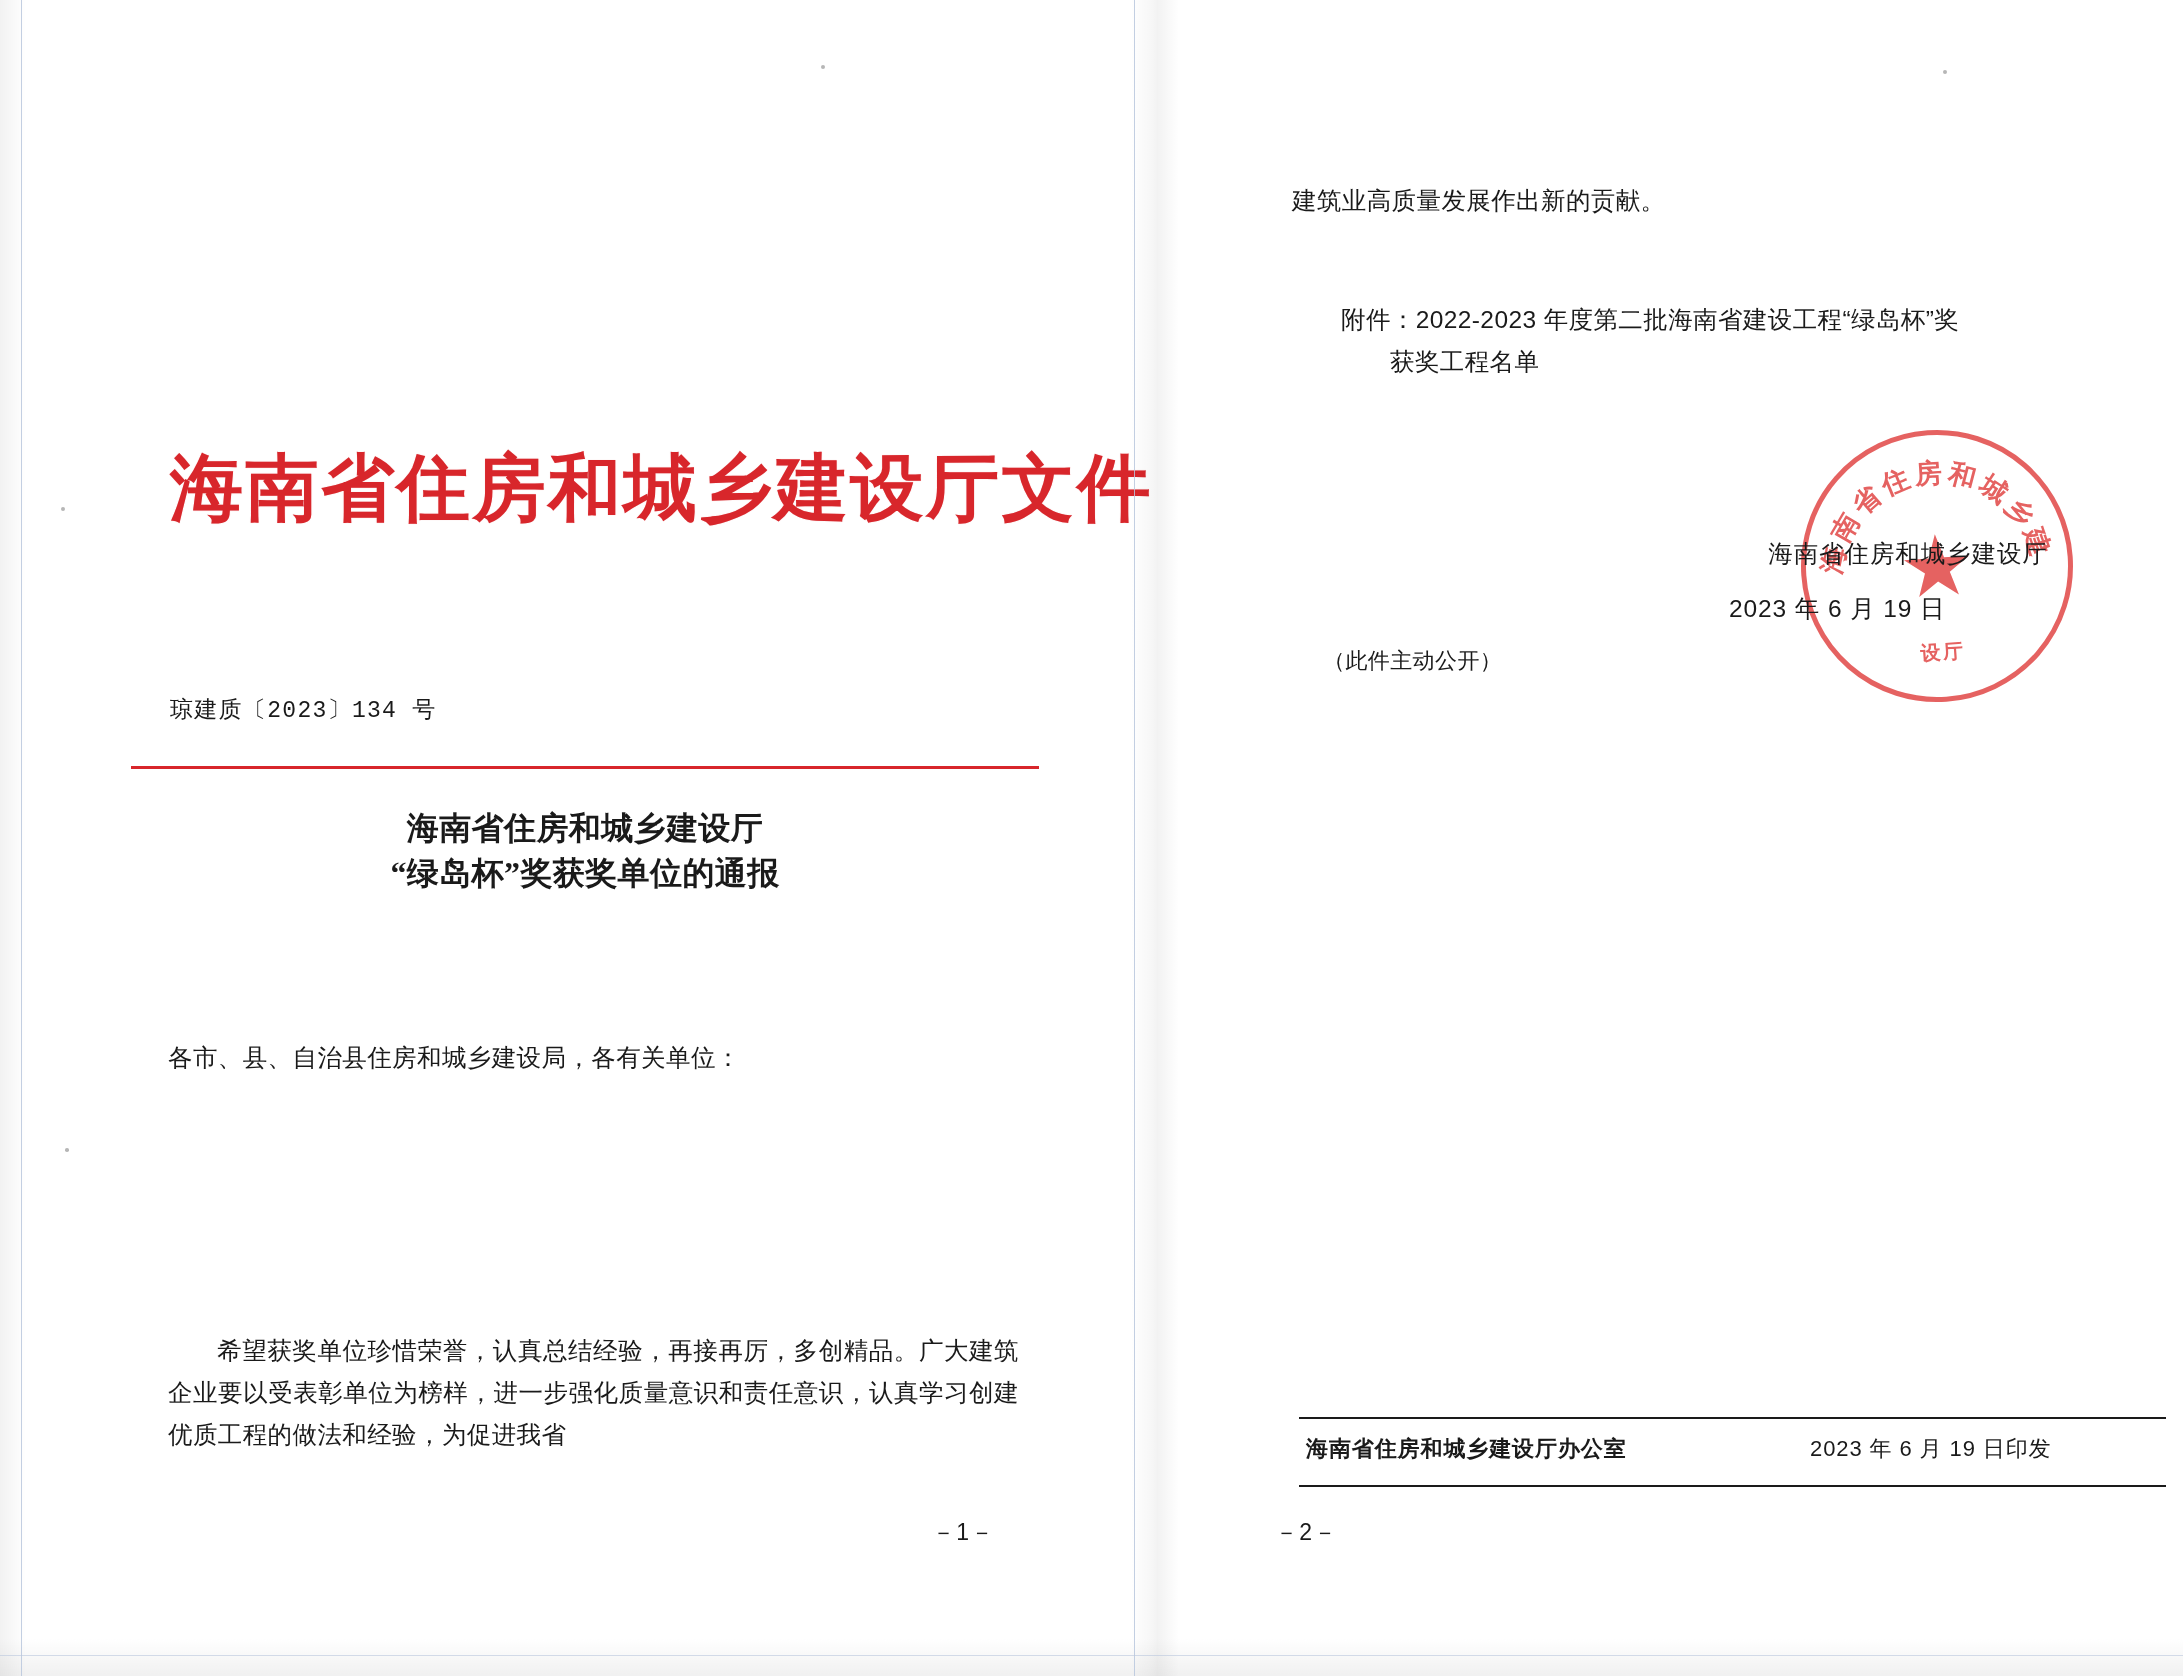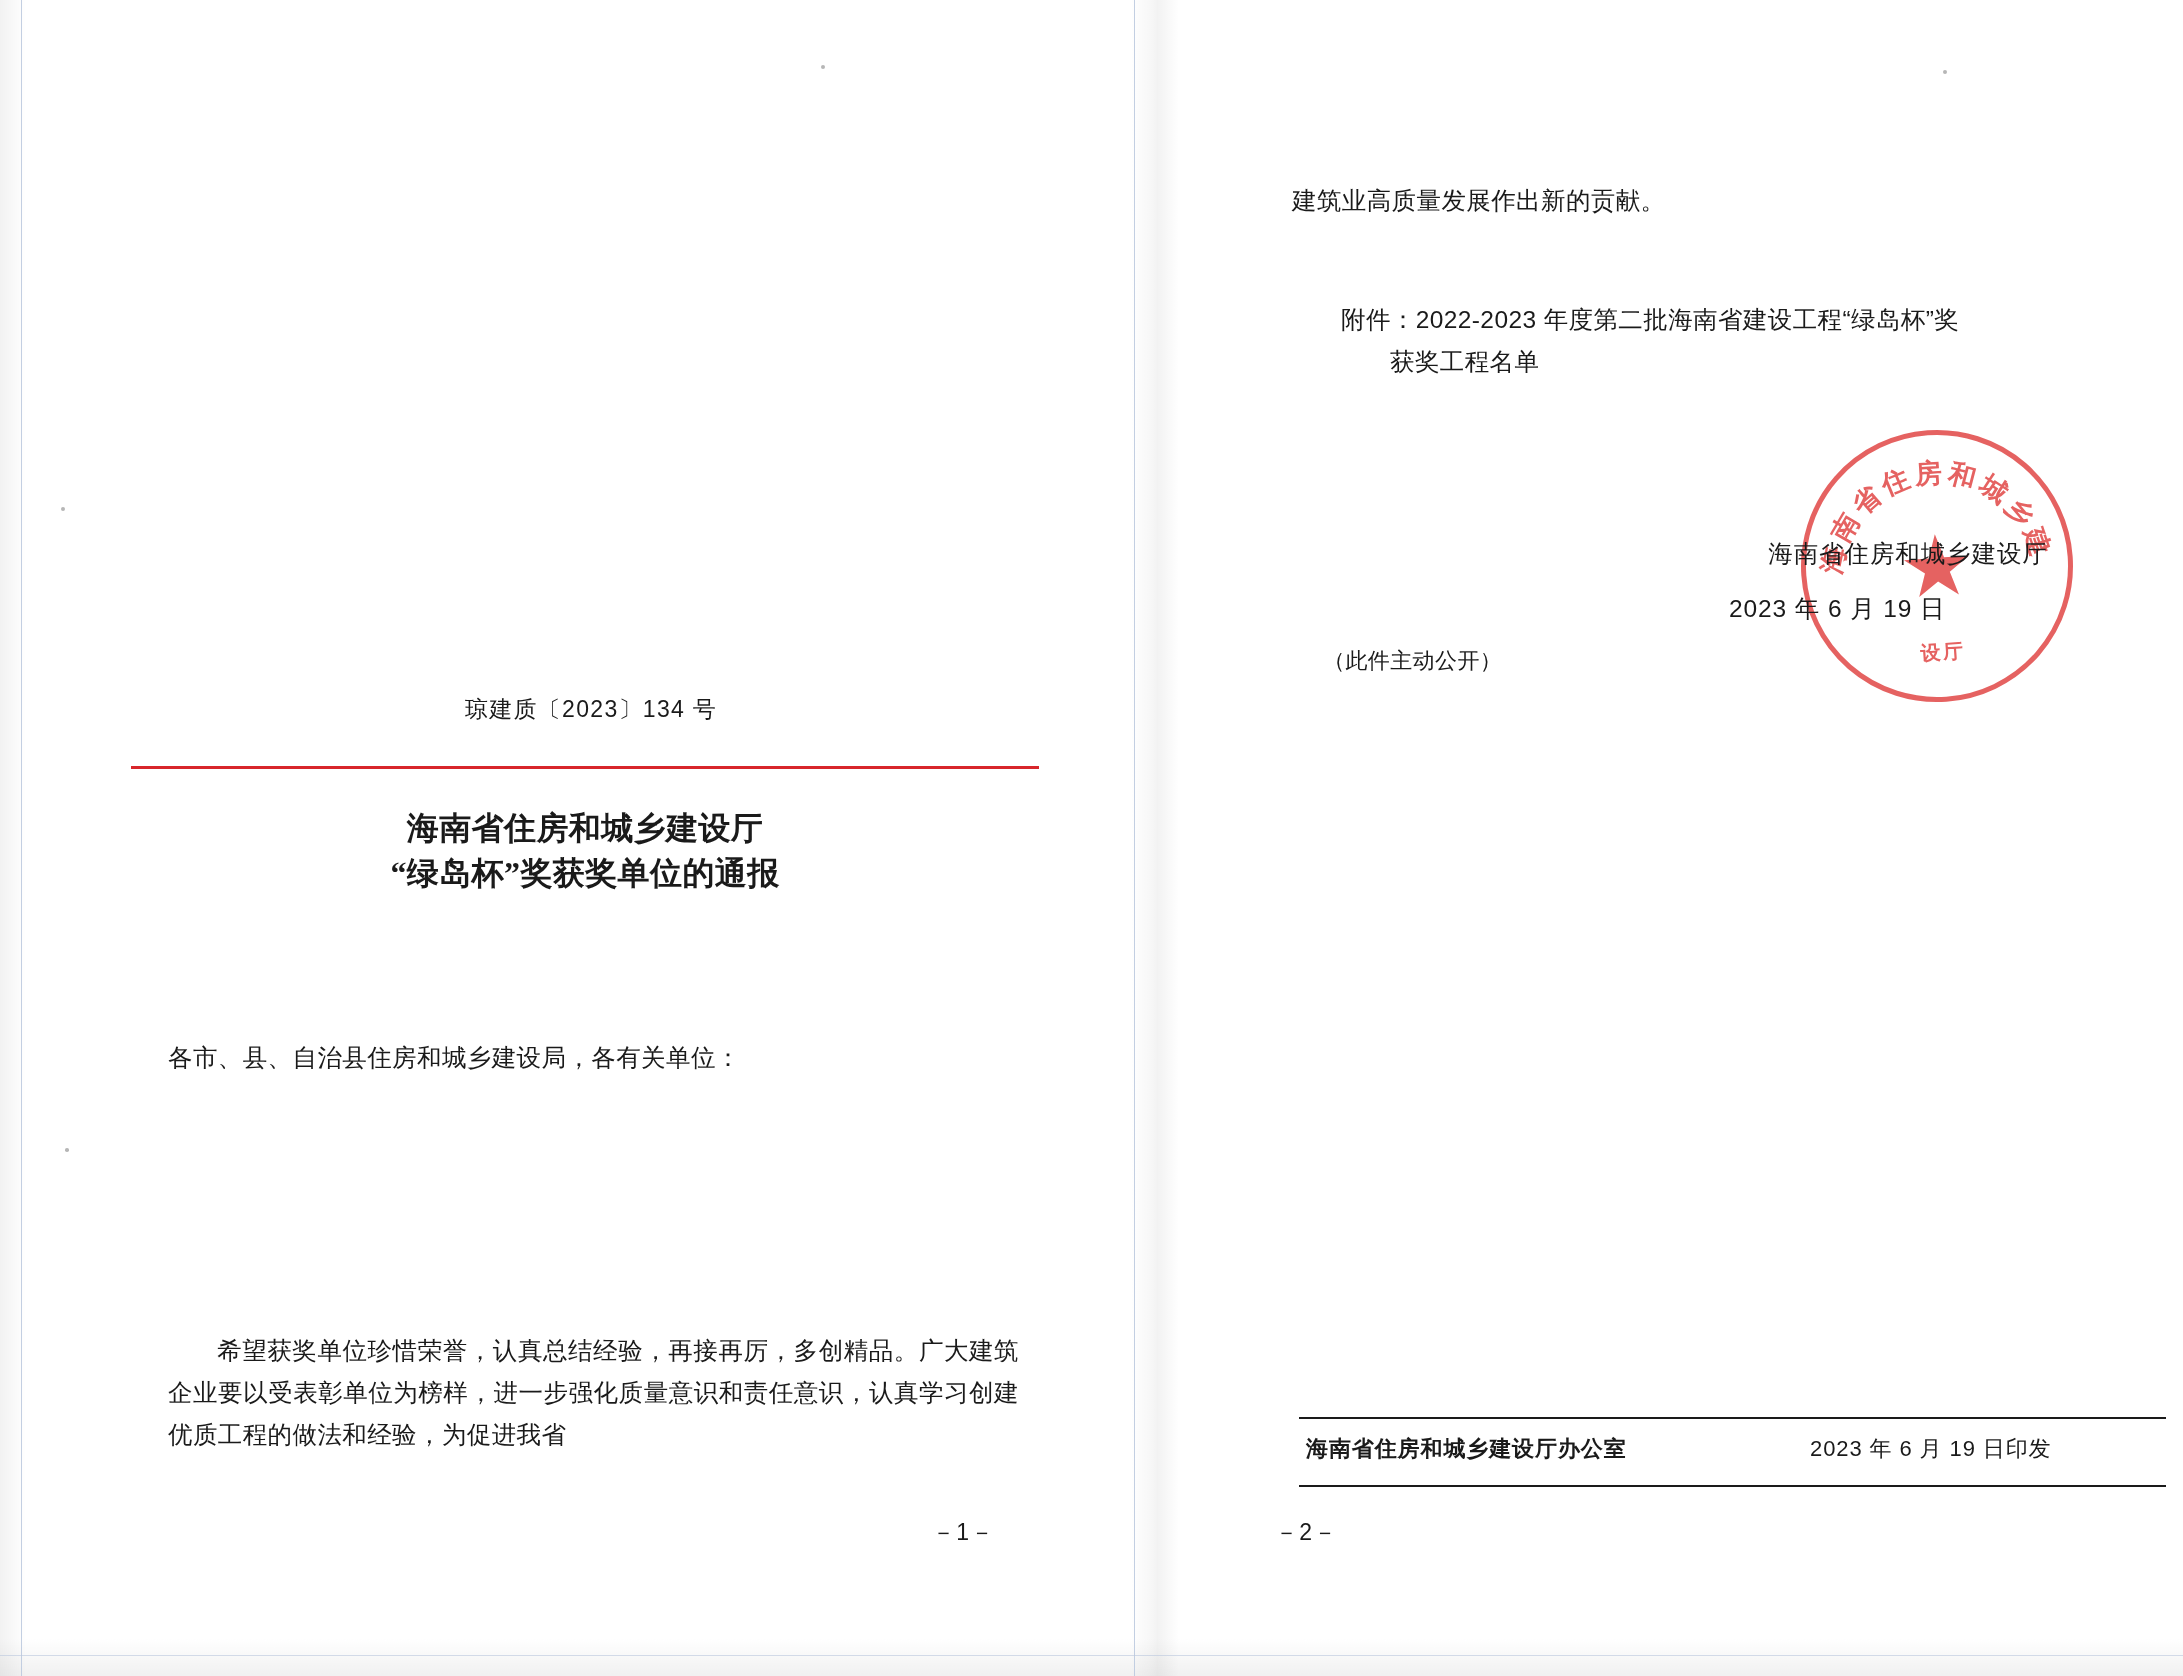--- a/index.html
+++ b/index.html
@@ -82,27 +82,27 @@
     font-family: "Liberation Serif", "DejaVu Serif", serif;
     font-weight: bold;
     font-size: 73px;
     letter-spacing: 2.6px;
     line-height: 1;
     white-space: nowrap;
     text-shadow: 0 0 0.9px rgba(216,38,43,.35);
   }
   .doc-number {
     position: absolute;
-    left: 176px;
+    left: 170px;
     top: 694px;
     width: 830px;
-    text-align: center;
+    text-align: left;
     font-size: 23px;
     letter-spacing: 1.3px;
-    font-family: Liberation Sans, sans-serif;
+    font-family: Liberation Mono, monospace;
   }
   .red-rule {
     position: absolute;
     left: 131px;
     top: 766px;
     width: 908px;
     height: 2.6px;
     background: #d8262b;
   }
   .main-title {
@@ -283,20 +283,21 @@
     background: #7a7a7a;
     border-radius: 50%;
     opacity: .55;
   }
 </style>
 </head>
 <body>
 
 <div class="sheet" id="page-left">
 
+  <div class="doc-title-red">海南省住房和城乡建设厅文件</div>
 
   <div class="doc-number">琼建质〔2023〕134 号</div>
 
   <div class="red-rule"></div>
 
   <div class="main-title">
     <div>海南省住房和城乡建设厅</div>
     <div>“绿岛杯”奖获奖单位的通报</div>
   </div>
 

